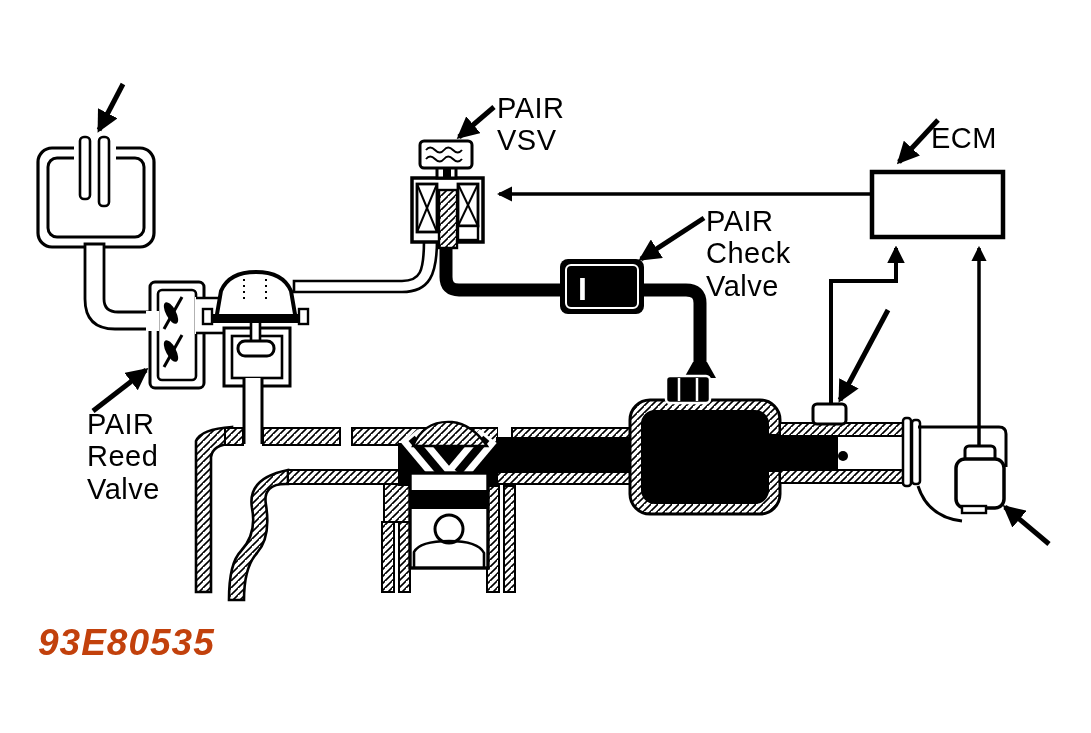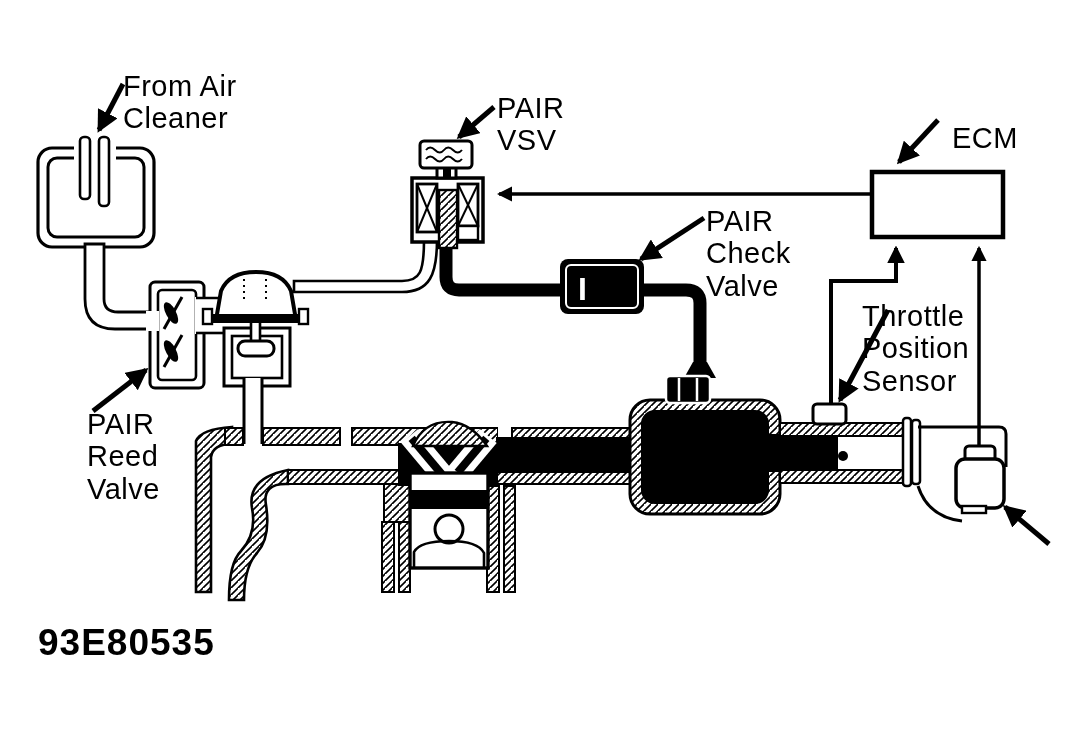--- a/index.html
+++ b/index.html
@@ -1,21 +1,21 @@
 <!DOCTYPE html>
 <html><head>
 <meta charset="utf-8">
 <style>
   html,body{margin:0;padding:0;background:#ffffff;}
   .stage{position:relative;width:1091px;height:733px;background:#fff;overflow:hidden;
          font-family:"Liberation Sans",sans-serif;color:#000;}
   .stage svg{position:absolute;left:0;top:0;}
   .lbl{position:absolute;font-size:29px;line-height:1.12;letter-spacing:0.5px;
        white-space:pre-line;color:#000;}
-  .figcode{position:absolute;font-size:37px;font-weight:bold;letter-spacing:1px;color:#000000;}
+  .figcode{position:absolute;font-size:37px;font-weight:bold;letter-spacing:1px;color:#c2410c;font-style:italic;}
 </style>
 </head>
 <body>
 
 <div class="stage">
 
 <svg width="1091" height="733" viewBox="0 0 1091 733">
   <defs>
     <pattern id="h" width="7" height="7" patternUnits="userSpaceOnUse">
       <rect width="7" height="7" fill="#fff"></rect>
@@ -191,29 +191,24 @@
     <line x1="123" y1="84" x2="99" y2="130" marker-end="url(#ah)"></line>
     <line x1="494" y1="107" x2="459" y2="137" marker-end="url(#ah)"></line>
     <line x1="938" y1="120" x2="899" y2="162" marker-end="url(#ah)"></line>
     <line x1="704" y1="218" x2="641" y2="259" marker-end="url(#ah)"></line>
     <line x1="888" y1="310" x2="840" y2="400" marker-end="url(#ah)"></line>
     <line x1="93" y1="411" x2="146" y2="370" marker-end="url(#ah)"></line>
     <line x1="1049" y1="544" x2="1005" y2="507" marker-end="url(#ah)"></line>
   </g>
 </svg>
 
-<div class="lbl" style="left:123px;top:70px">From Air
-Cleaner</div>
 <div class="lbl" style="left:497px;top:92px">PAIR
 VSV</div>
-<div class="lbl" style="left:952px;top:122px">ECM</div>
+<div class="lbl" style="left:931px;top:122px">ECM</div>
 <div class="lbl" style="left:706px;top:205px">PAIR
 Check
 Valve</div>
-<div class="lbl" style="left:862px;top:300px">Throttle
-Position
-Sensor</div>
 <div class="lbl" style="left:87px;top:408px">PAIR
 Reed
 Valve</div>
 <div class="figcode" style="left:38px;top:622px">93E80535</div>
 
 </div>
 
 </body></html>

